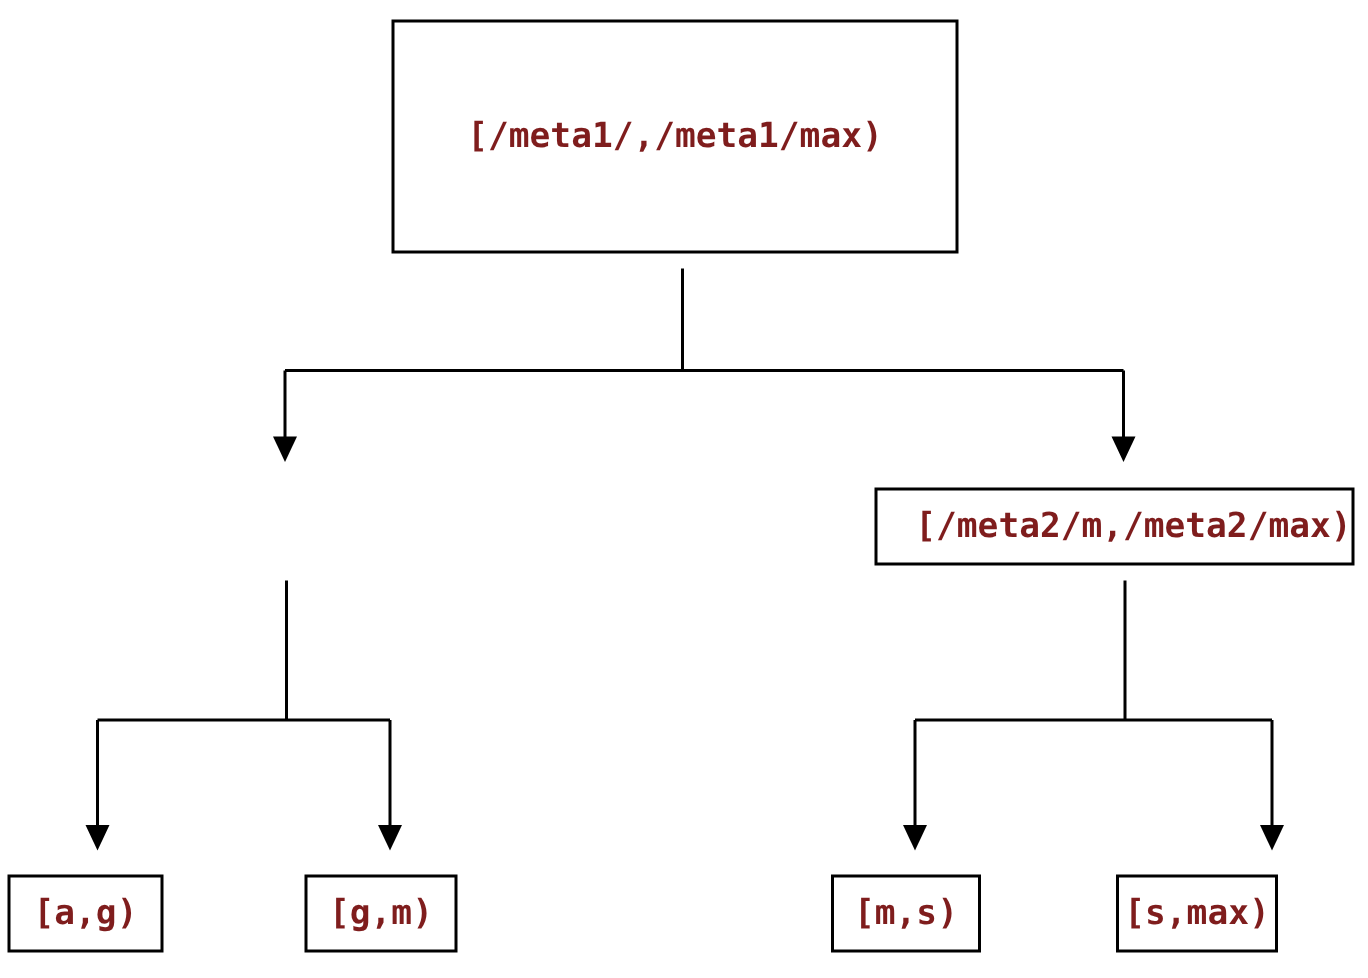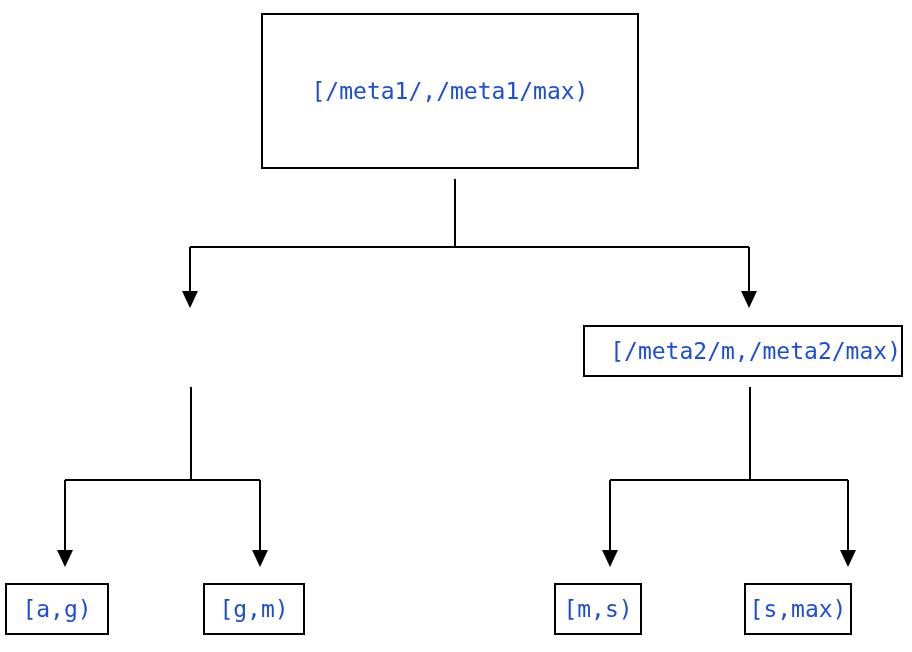--- a/index.html
+++ b/index.html
@@ -24,30 +24,30 @@
   }
   .node {
     position: absolute;
     box-sizing: border-box;
     border: 2px solid #000000;
     background: #ffffff;
     display: flex;
     align-items: center;
     justify-content: center;
     font-size: 23px;
-    font-weight: normal;
-    color: #1d4ed8;
+    font-weight: bold;
+    color: #7f1d1d;
     white-space: nowrap;
   }
   .node-root      { left: 261px; top: 13px;  width: 378px; height: 156px; }
   .node-mid-left  { left: 23px;  top: 325px; width: 322px; height: 52px; }
   .node-mid-right { left: 583px; top: 325px; width: 320px; height: 52px; justify-content: flex-end; }
   .node-leaf-1    { left: 5px;   top: 583px; width: 104px; height: 52px; }
   .node-leaf-2    { left: 203px; top: 583px; width: 102px; height: 52px; }
-  .node-leaf-3    { left: 554px; top: 583px; width: 88px; height: 52px; }
+  .node-leaf-3    { left: 554px; top: 583px; width: 100px; height: 52px; }
   .node-leaf-4    { left: 744px; top: 583px; width: 108px; height: 52px; }
 </style>
 </head>
 <body>
 
 <div class="canvas">
 
   <svg class="edges" width="912" height="652" viewBox="0 0 912 652" xmlns="http://www.w3.org/2000/svg">
 
     <g stroke="#000000" stroke-width="2" fill="none">

